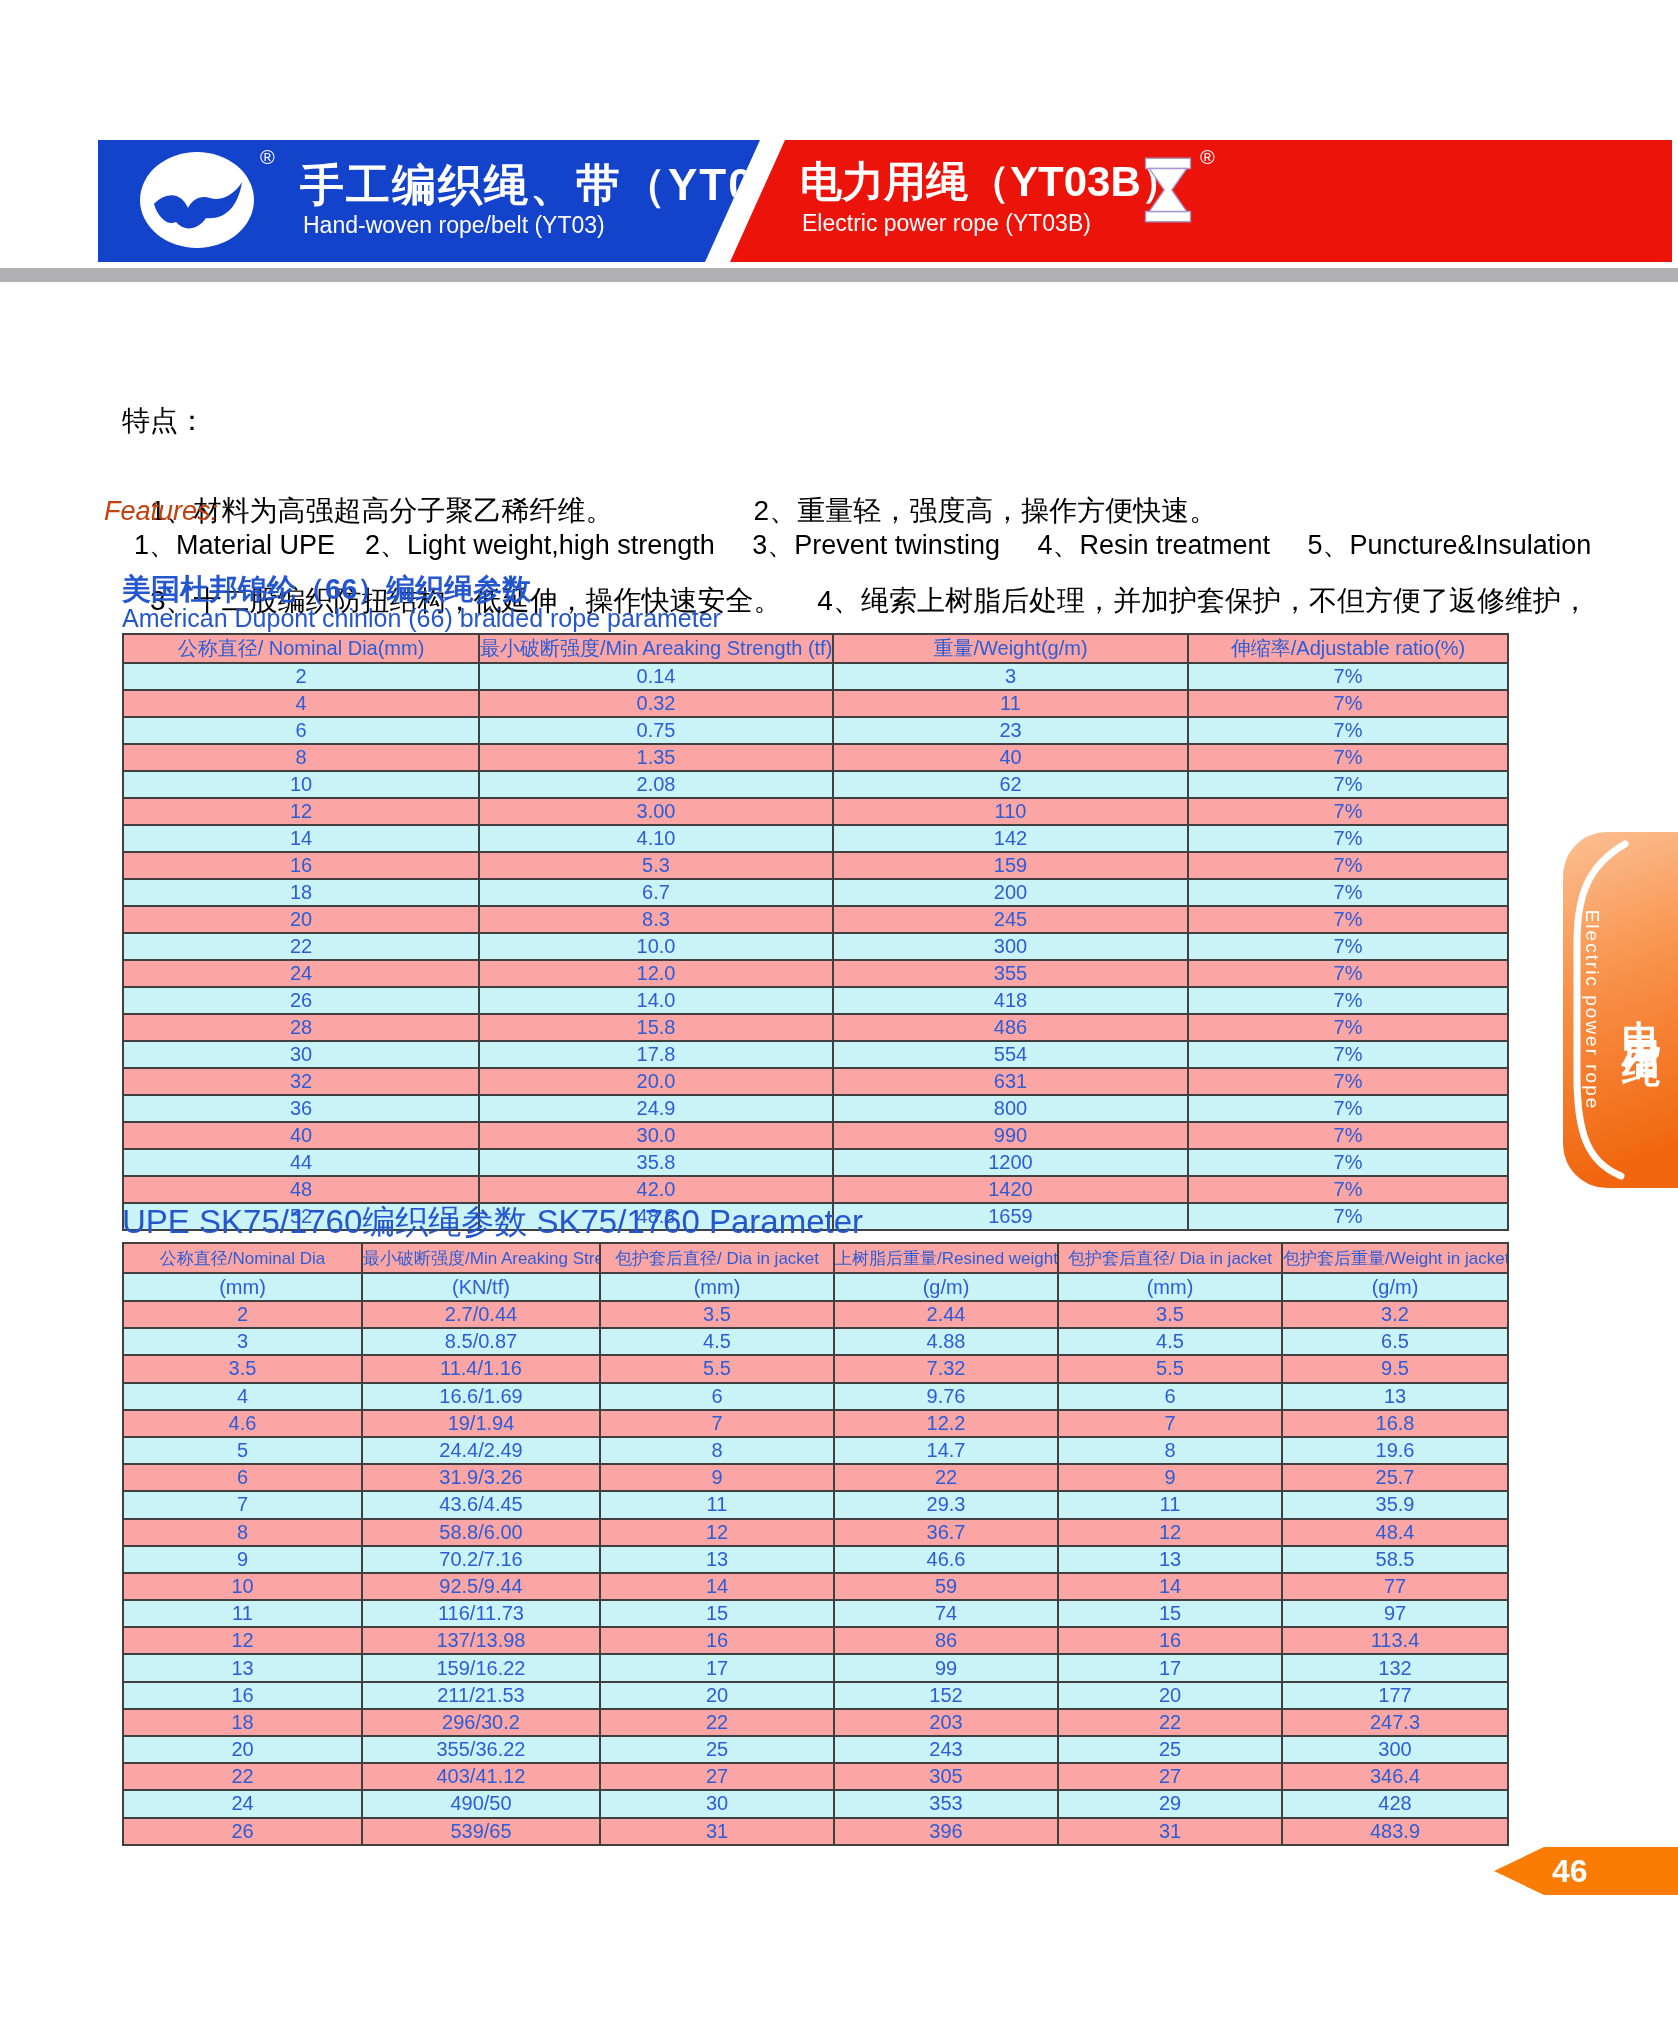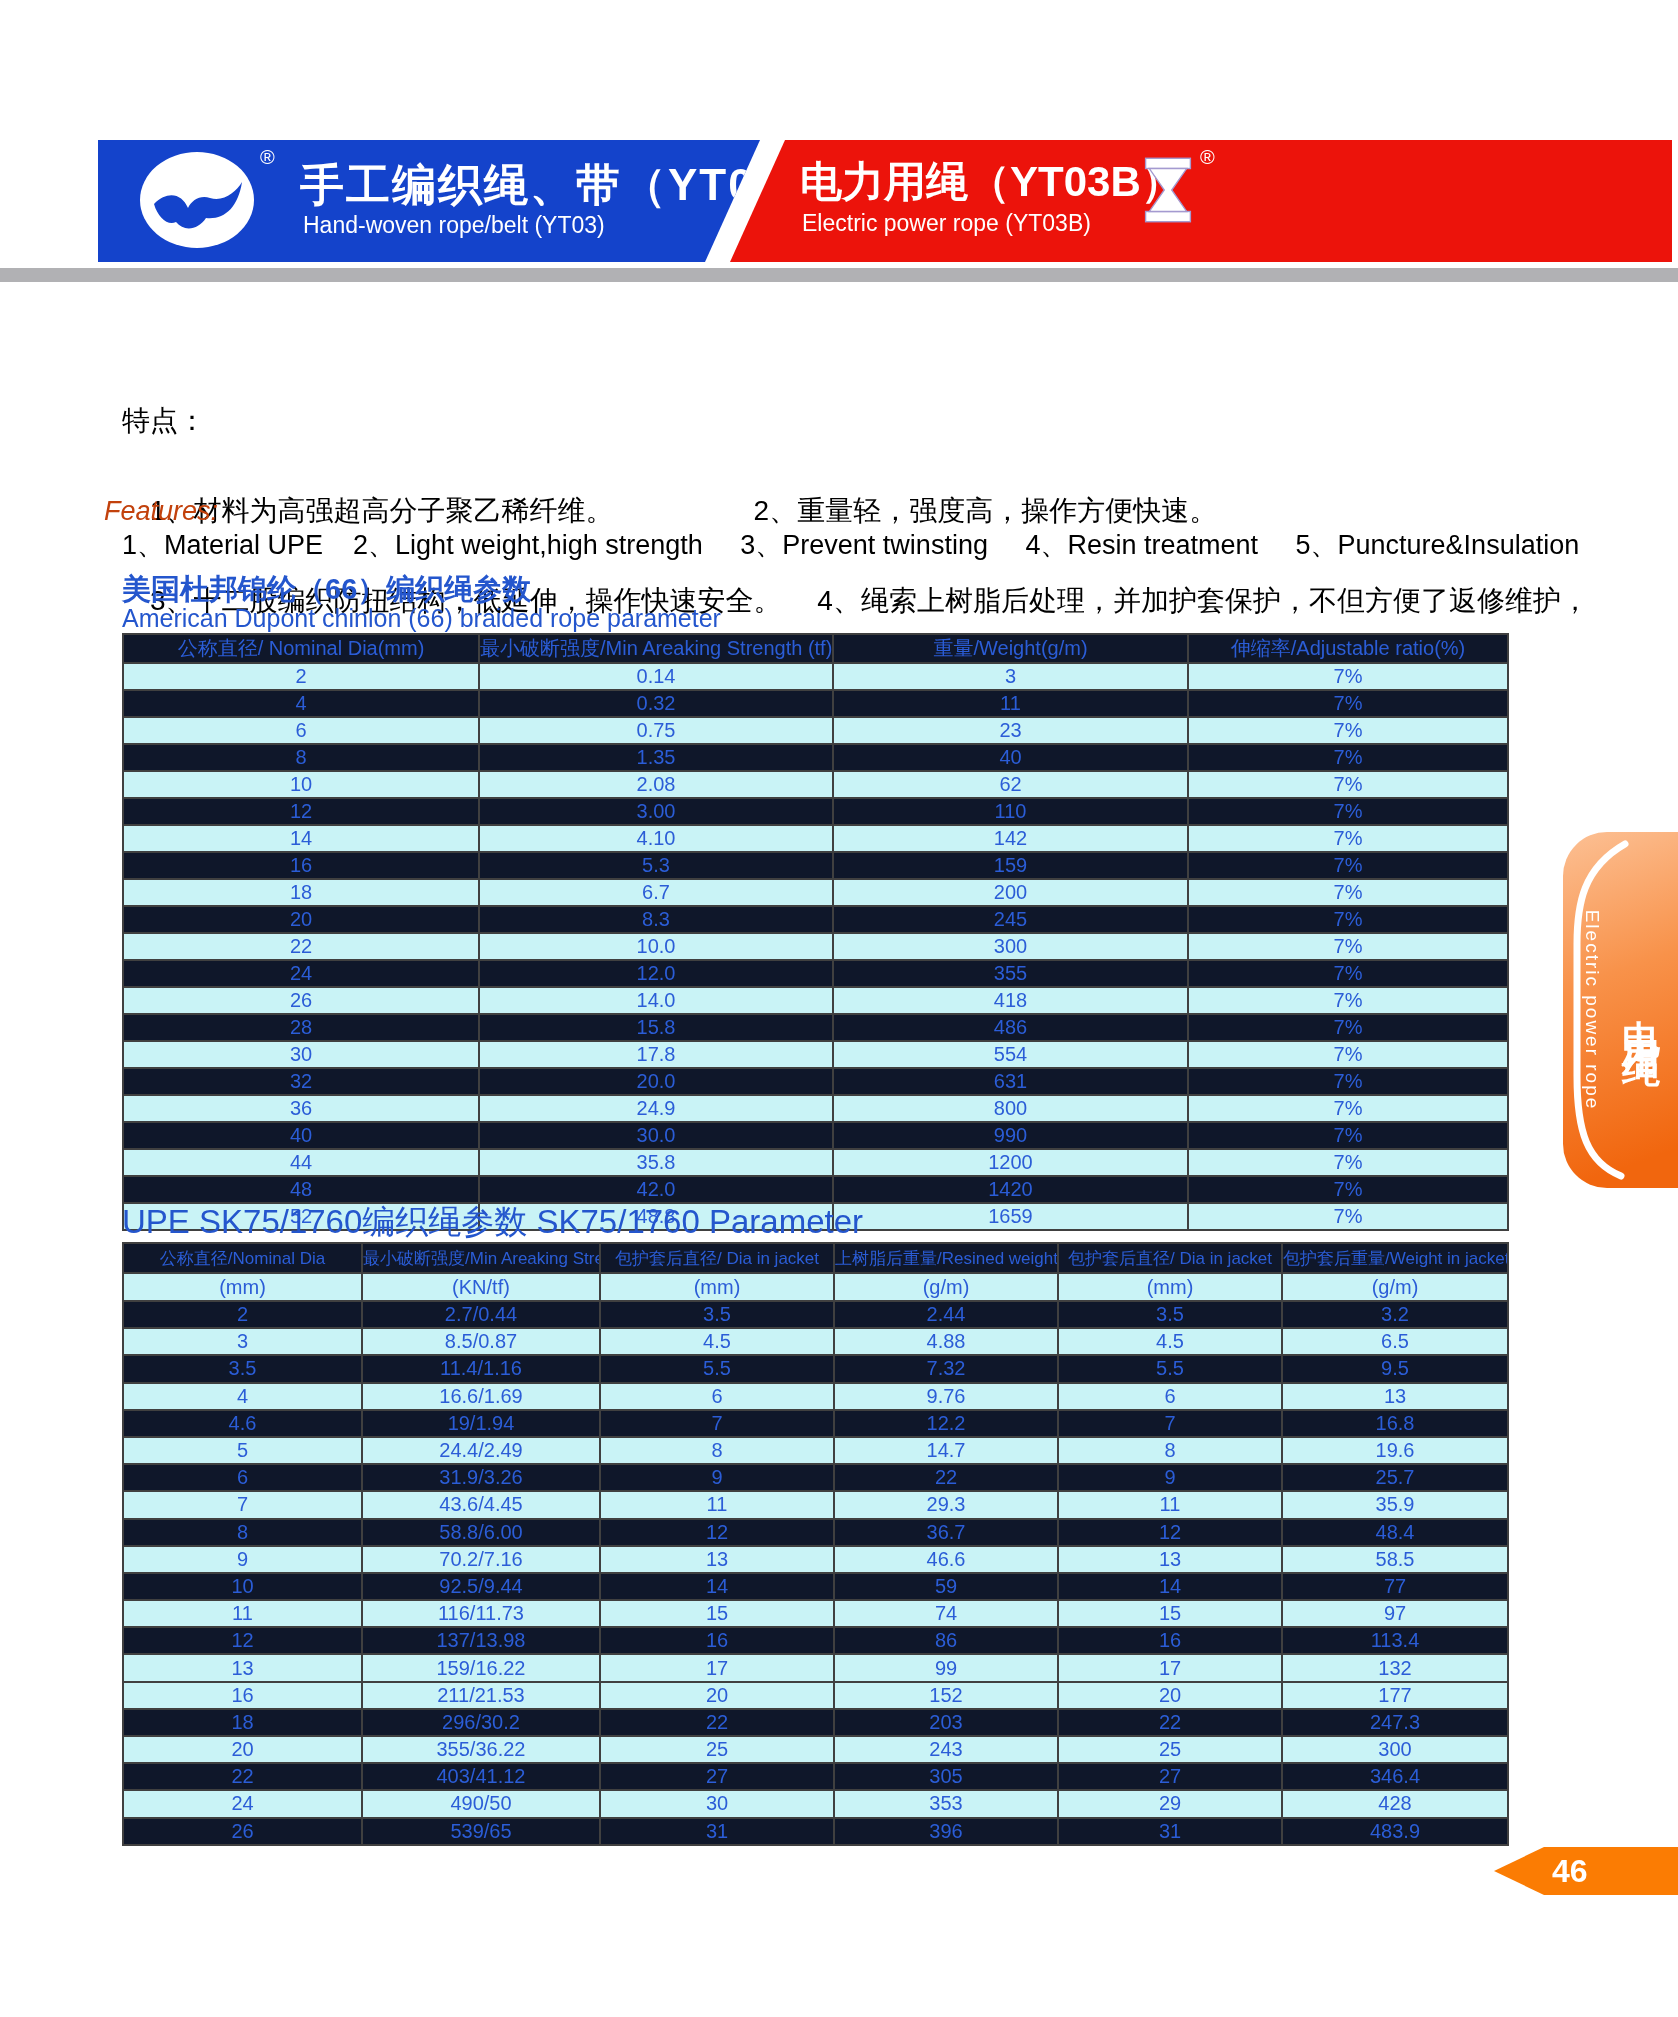--- a/index.html
+++ b/index.html
@@ -21,29 +21,29 @@
   .rt-zh{position:absolute;left:702px;top:14px;font-size:42px;font-weight:bold;color:#fff;white-space:nowrap;}
   .rt-en{position:absolute;left:704px;top:70px;font-size:23px;color:#fff;white-space:nowrap;}
   .logo-x{position:absolute;left:1042px;top:16px;width:56px;height:68px;}
 
   .gray-bar{position:absolute;left:0;top:268px;width:1678px;height:14px;background:#b1b1b4;}
 
   
   .feat-zh{position:absolute;left:122px;top:346px;width:1400px;color:#000;
            font-size:28px;line-height:30px;white-space:pre;}
   .feat-en-label{position:absolute;left:104px;top:496px;font-size:27px;color:#c2410c;font-style:italic;}
-  .feat-en-line{position:absolute;left:122px;top:527px;font-size:27px;color:#000;white-space:pre;}
+  .feat-en-line{position:absolute;left:134px;top:527px;font-size:27px;color:#000;white-space:pre;}
 
   
   .t1-title-zh{position:absolute;left:122px;top:570px;font-size:29px;font-weight:bold;color:#2456cd;white-space:nowrap;}
   .t1-title-en{position:absolute;left:122px;top:604px;font-size:25px;color:#2456cd;white-space:nowrap;}
   .t2-title{position:absolute;left:122px;top:1200px;font-size:33px;color:#2456cd;white-space:nowrap;}
 
   
-  table{border-collapse:collapse;table-layout:fixed;color:#2b5dd7;text-align:center;background:#0f172a;}
+  table{border-collapse:collapse;table-layout:fixed;color:#2b5dd7;text-align:center;background:#fca5a5;}
   th,td{border:2px solid #404040;padding:0;overflow:hidden;}
   tr.alt{background:#c9f3f6;}
   .t1{position:absolute;left:122px;top:633px;width:1385px;font-size:20px;}
   .t1 thead th{height:27px;font-weight:normal;font-size:20px;white-space:nowrap;}
   .t1 tbody td{height:25px;}
   .t2{position:absolute;left:122px;top:1242px;width:1385px;font-size:20px;}
   .t2 thead tr.names th{height:28px;font-weight:normal;font-size:17px;white-space:nowrap;}
   .t2 thead tr.units th{height:26px;font-weight:normal;font-size:20px;background:#c9f3f6;}
   .t2 tbody td{height:25.2px;}
 

